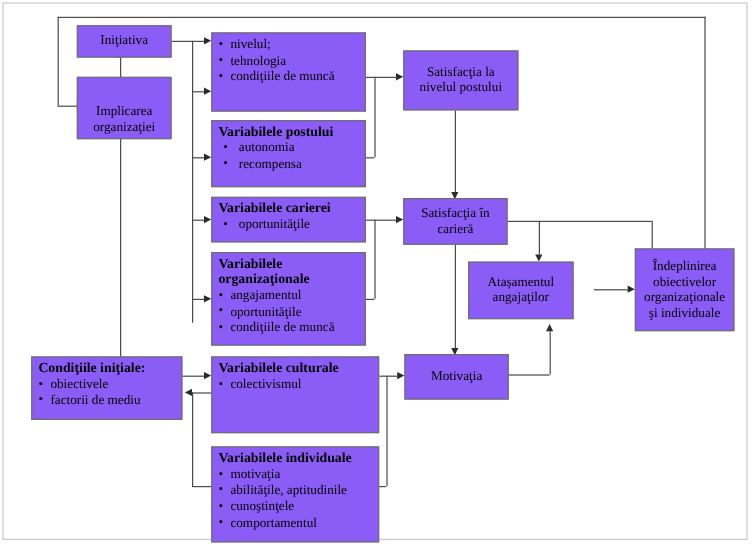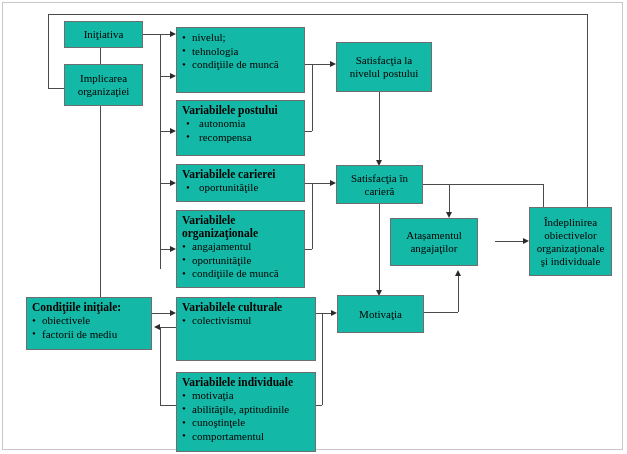--- a/index.html
+++ b/index.html
@@ -14,21 +14,21 @@
     position:absolute;left:2px;top:2px;
     width:621px;height:448px;
     border:1px solid #c8c8c8;
     box-sizing:border-box;
   }
   
   .box{
     position:absolute;
     box-sizing:border-box;
     border:1px solid #6e6e6e;
-    background:#14b8a6;
+    background:#8b5cf6;
     color:#000000;
     z-index:5;
   }
   .box .title{
     font-weight:bold;
     font-size:11.5px;
     line-height:13px;
     display:block;
   }
   .box.plain{
@@ -158,21 +158,21 @@
   <div class="ln h" style="left:316px;top:313px;width:6px;"></div>
   <div class="ln h" style="left:316px;top:405px;width:6px;"></div>
   <div class="ln v" style="left:322px;top:313px;height:92px;"></div>
   <div class="ln h" style="left:322px;top:313px;width:9px;"></div>
   <div class="arw r" style="left:331px;top:309.5px;"></div>
 
   <div class="box plain" style="left:64px;top:21px;width:79px;height:27px;">
     <span>Iniţiativa</span>
   </div>
 
-  <div class="box plain" style="left:64px;top:64px;width:79px;height:42px;">
+  <div class="box plain" style="left:64px;top:64px;width:79px;height:52px;align-items:flex-end;">
     <span>Implicarea organizaţiei</span>
   </div>
 
   <div class="box list" style="left:26px;top:297px;width:126px;height:53px;">
     <span class="title">Condiţiile iniţiale:</span>
     <ul class="bullets">
       <li>obiectivele</li>
       <li>factorii de mediu</li>
     </ul>
   </div>

